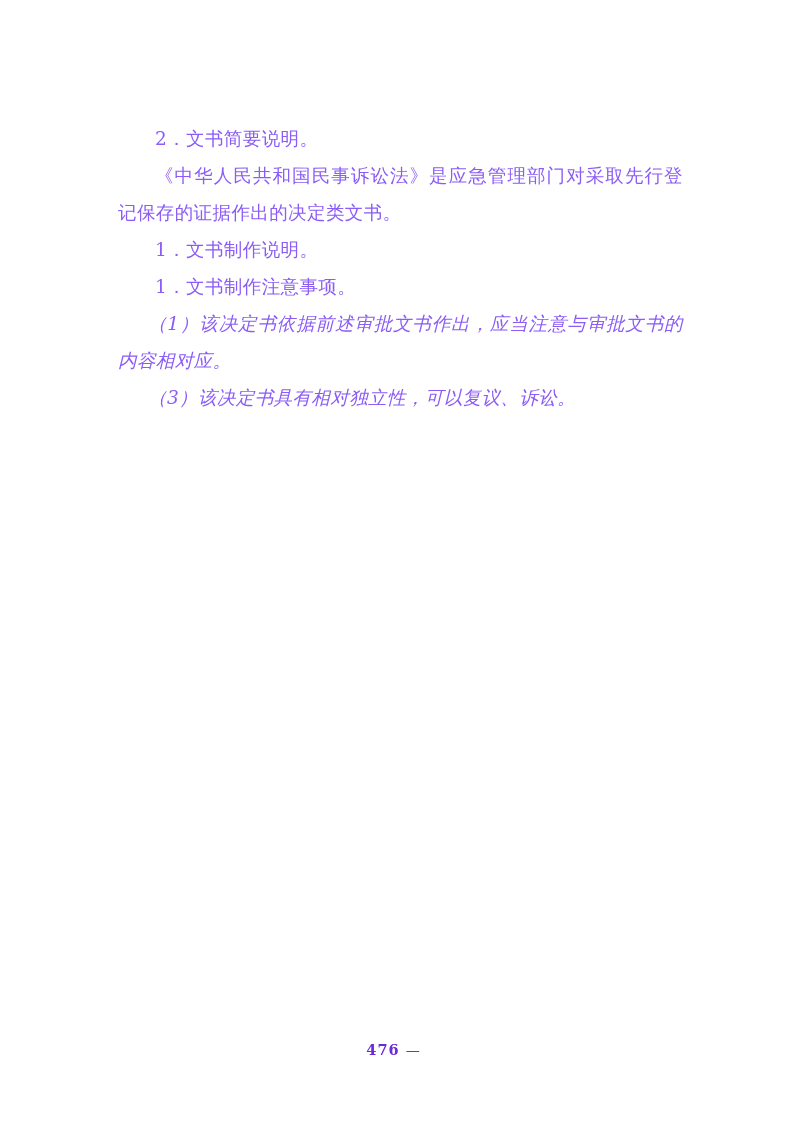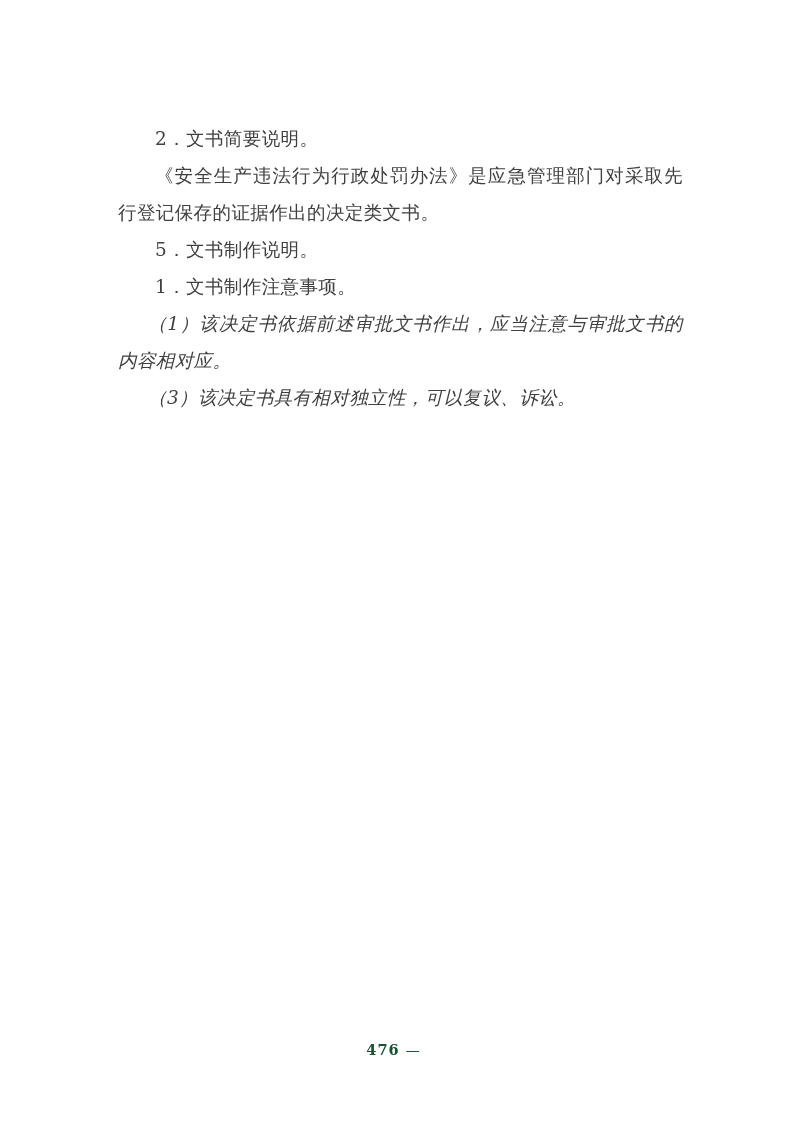--- a/index.html
+++ b/index.html
@@ -29,61 +29,61 @@
     top: 120px;
     width: 565px;
   }
   .para {
     font-size: 18.5px;
     line-height: 37px;
     text-align: justify;
     text-justify: inter-ideograph;
     margin: 0 0 0 0;
     letter-spacing: 0.4px;
-    color: #404040;
+    color: #8b5cf6;
   }
   .indent-2 {
     text-indent: 37px;
   }
   .indent-1 {
     text-indent: 30px;
     font-style: italic;
   }
   .footer {
     position: absolute;
     left: 0;
     top: 1040px;
     width: 793px;
     text-align: center;
   }
   .footer-inner {
     display: inline-block;
     font-size: 14px;
     letter-spacing: 1px;
-    color: #14532d;
+    color: #6d28d9;
     font-family: "DejaVu Serif", "Liberation Serif", serif;
   }
   .page-num {
     font-weight: bold;
     font-size: 14.5px;
   }
   .dash {
     display: inline-block;
     padding: 0 6px;
   }
 </style>
 </head>
 <body>
 
 <div class="page">
 
   <div class="content">
     <p class="para indent-2">2．文书简要说明。</p>
-    <p class="para indent-2">《安全生产违法行为行政处罚办法》是应急管理部门对采取先行登记保存的证据作出的决定类文书。</p>
-    <p class="para indent-2">5．文书制作说明。</p>
+    <p class="para indent-2">《中华人民共和国民事诉讼法》是应急管理部门对采取先行登记保存的证据作出的决定类文书。</p>
+    <p class="para indent-2">1．文书制作说明。</p>
     <p class="para indent-2">1．文书制作注意事项。</p>
     <p class="para indent-1">（1）该决定书依据前述审批文书作出，应当注意与审批文书的内容相对应。</p>
     <p class="para indent-1">（3）该决定书具有相对独立性，可以复议、诉讼。</p>
   </div>
 
   <div class="footer">
     <span class="footer-inner">
       <span class="page-num">476</span><span class="dash">—</span>
     </span>
   </div>

